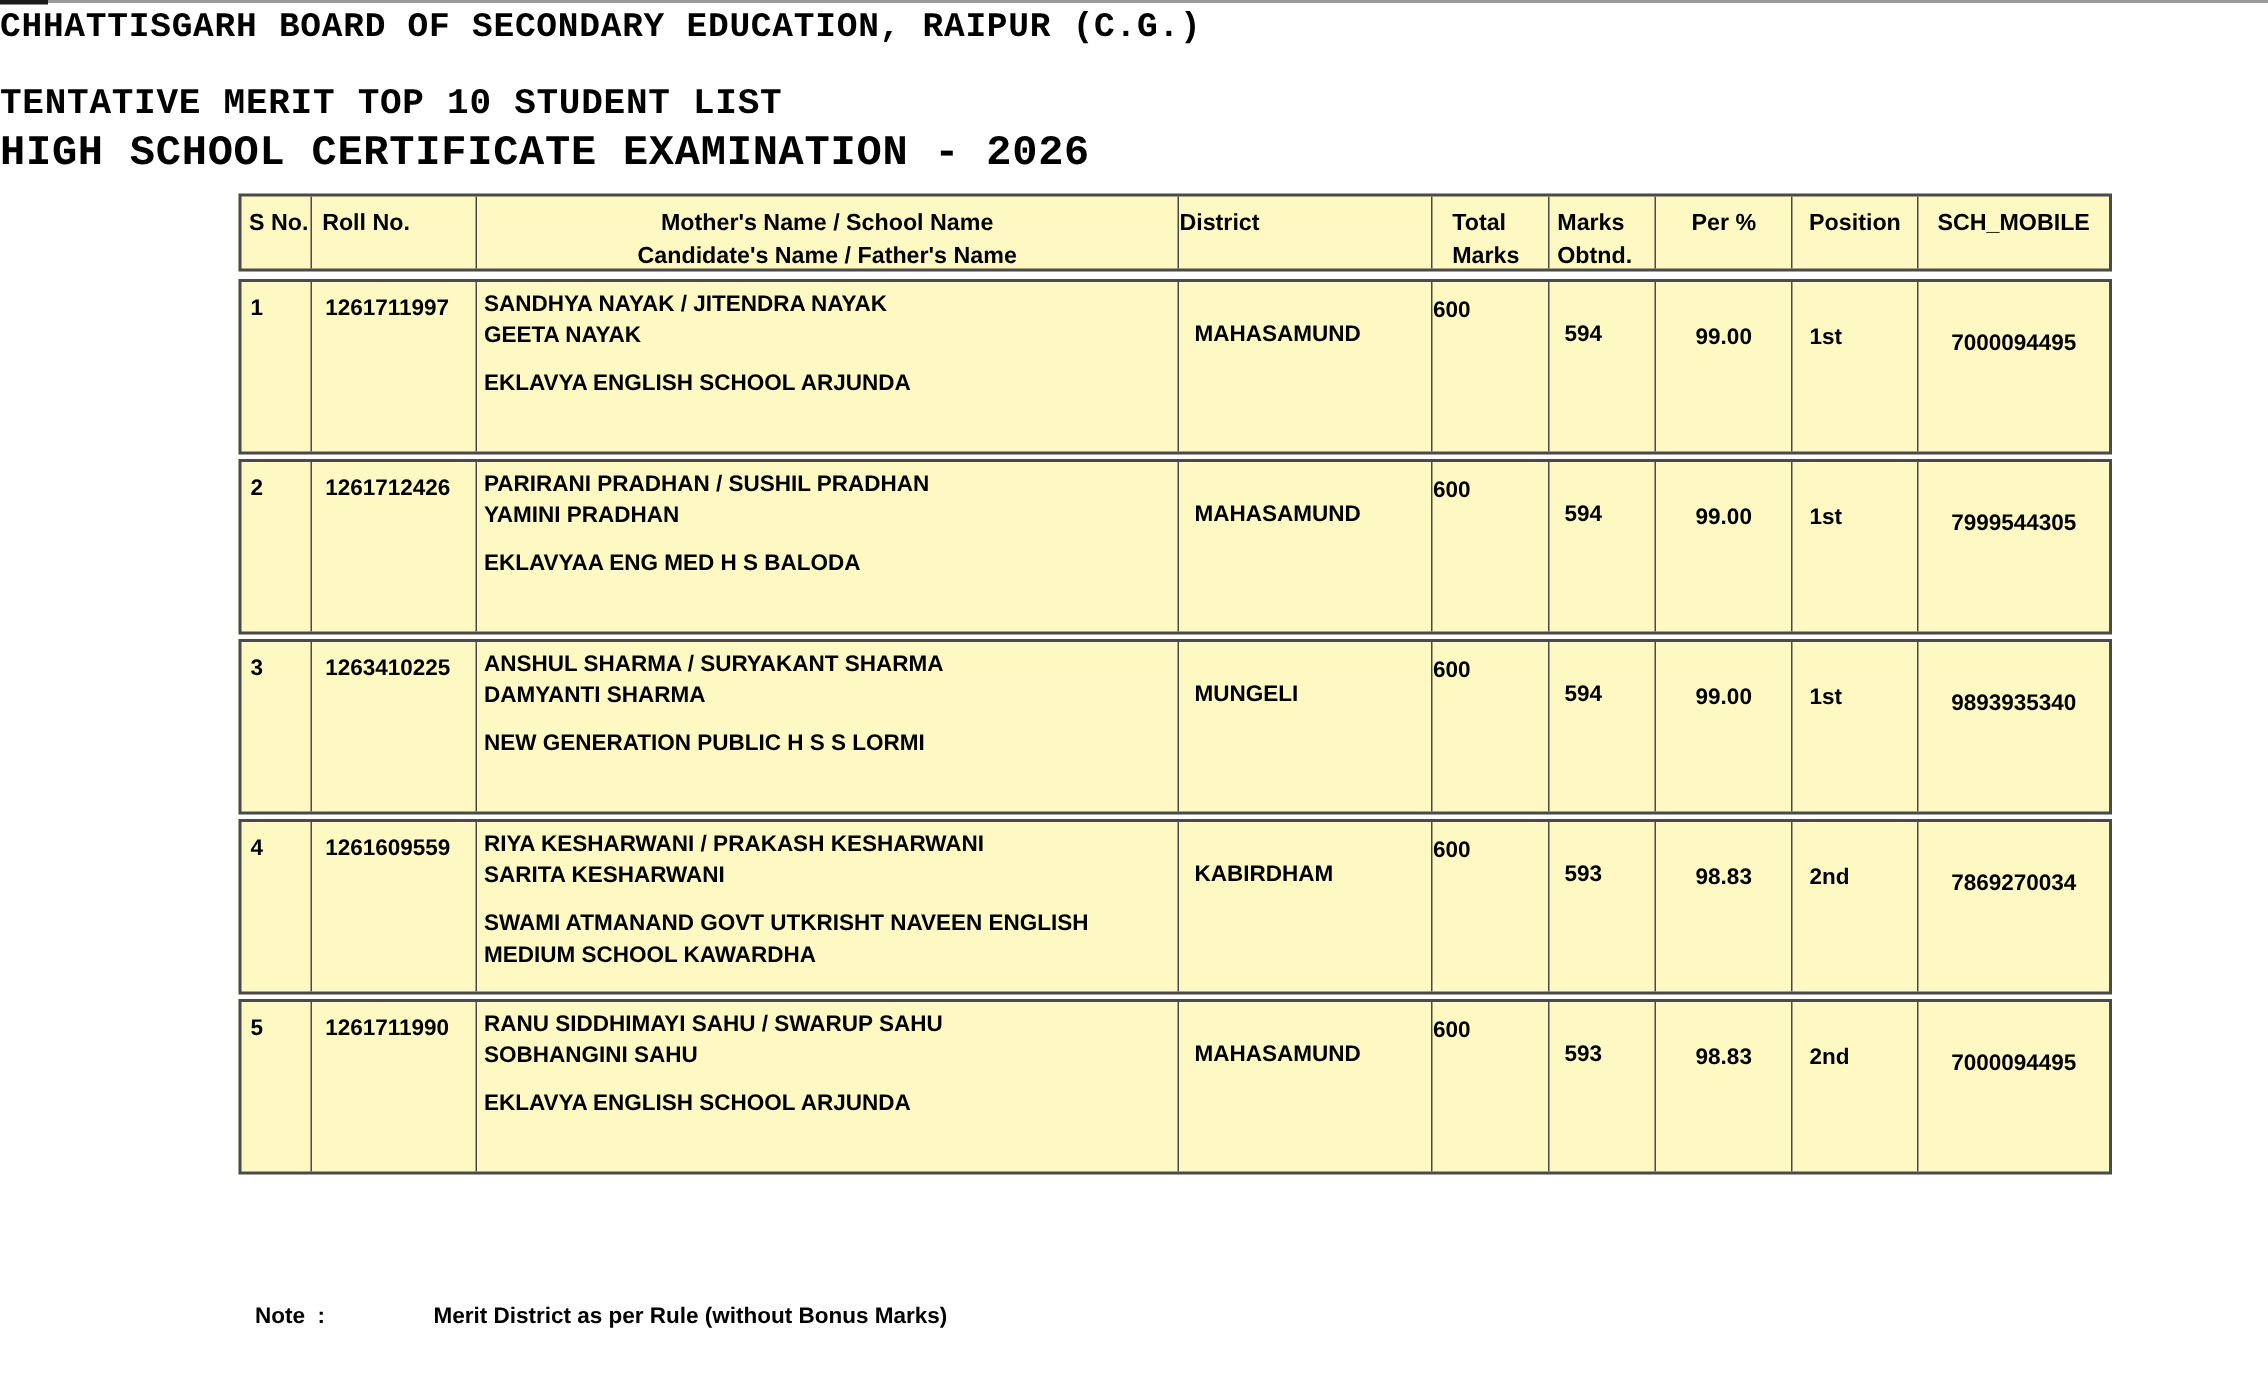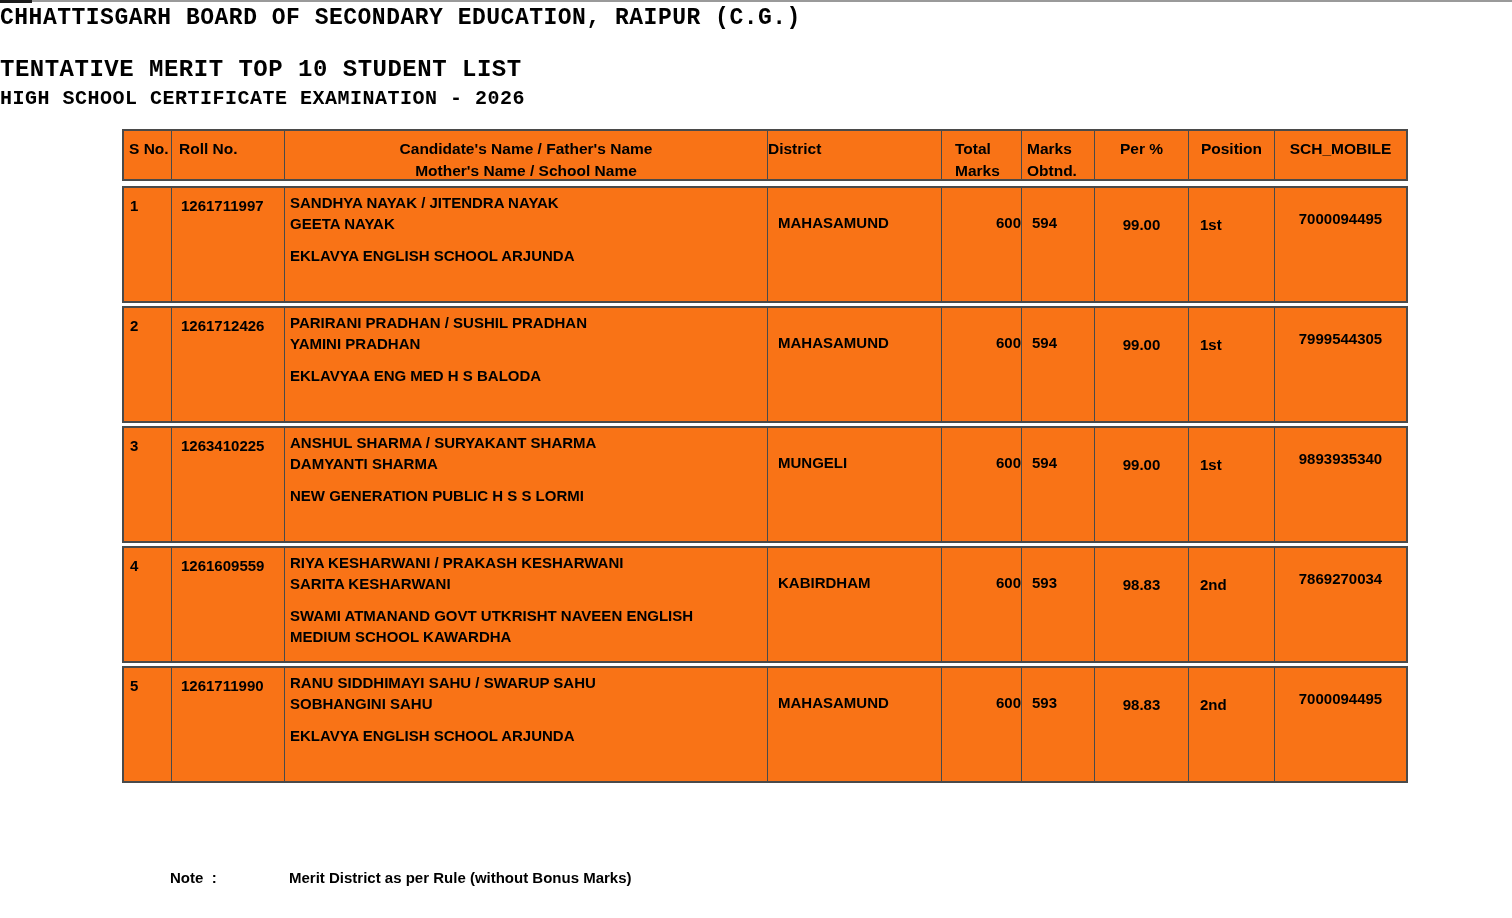--- a/index.html
+++ b/index.html
@@ -26,31 +26,32 @@
 
   
   .titles {
     position: absolute; top: 0; left: 0; width: 1402px;
     text-align: left;
     font-family: "Liberation Mono", monospace;
     font-weight: bold;
   }
   .title-board { margin-top: 5px; font-size: 23px; letter-spacing: 0.5px; }
   .title-sub1  { margin-top: 25px; font-size: 24px; letter-spacing: 0.5px; }
-  .title-sub2  { margin-top: 4px;  font-size: 20px; letter-spacing: 0.5px; font-family: Liberation Mono, monospace; }
+  .title-sub2  { margin-top: 4px;  font-size: 28px; letter-spacing: 0.5px; font-family: Liberation Mono, monospace; }
 
   
   .merit-table {
     position: absolute; left: 122px; top: 129px; width: 1286px;
   }
   .thead, .trow {
     display: flex;
     border: 2px solid #4a4a4a;
     box-sizing: border-box;
-    background: #f97316;
+    background: #fef9c3;
+    margin-left: 37px;
   }
   .thead { height: 52px; }
   .rows-wrap { margin-top: 5px; }
   .trow { height: 117px; margin-bottom: 3px; }
 
   .cell {
     box-sizing: border-box;
     border-right: 1px solid #4a4a4a;
     font-size: 15px;
     line-height: 21px;
@@ -78,25 +79,25 @@
   .h-per, .h-pos, .h-mobile { text-align: center; }
 
   
   .b-sno  { padding: 7px 0 0 6px; }
   .b-roll { padding: 7px 0 0 9px; }
   .b-name { padding: 4px 10px 0 5px; }
   .b-name .nm-line1 { }
   .b-name .nm-line2 { }
   .b-name .nm-school { margin-top: 11px; }
   .b-district { padding: 24px 0 0 10px; }
-  .b-total    { padding-top: 24px; text-align: right; }
+  .b-total    { padding-top: 8px; text-align: left; }
   .b-obtnd    { padding: 24px 0 0 10px; }
   .b-per      { padding-top: 26px; text-align: center; }
   .b-pos      { padding: 26px 0 0 11px; }
-  .b-mobile   { padding-top: 20px; text-align: center; }
+  .b-mobile   { padding-top: 30px; text-align: center; }
 
   
   .note {
     position: absolute; left: 170px; top: 869px;
     display: flex; font-size: 15px; justify-content: space-between;
   }
   .note-label { width: 119px; white-space: pre; }
   .note-text  { }
 </style>
 </head>
@@ -110,22 +111,22 @@
   <div class="title-sub1">TENTATIVE MERIT TOP 10 STUDENT LIST</div>
   <div class="title-sub2">HIGH SCHOOL CERTIFICATE EXAMINATION - 2026</div>
 </div>
 
 <div class="merit-table">
 
   <div class="thead">
     <div class="cell c-sno h-sno">S No.</div>
     <div class="cell c-roll h-roll">Roll No.</div>
     <div class="cell c-name h-name">
+      <div>Mother's Name / School Name</div>
       <div>Candidate's Name / Father's Name</div>
-      <div>Mother's Name / School Name</div>
     </div>
     <div class="cell c-district h-district">District</div>
     <div class="cell c-total h-total">
       <div>Total</div>
       <div>Marks</div>
     </div>
     <div class="cell c-obtnd h-obtnd">
       <div>Marks</div>
       <div>Obtnd.</div>
     </div>

